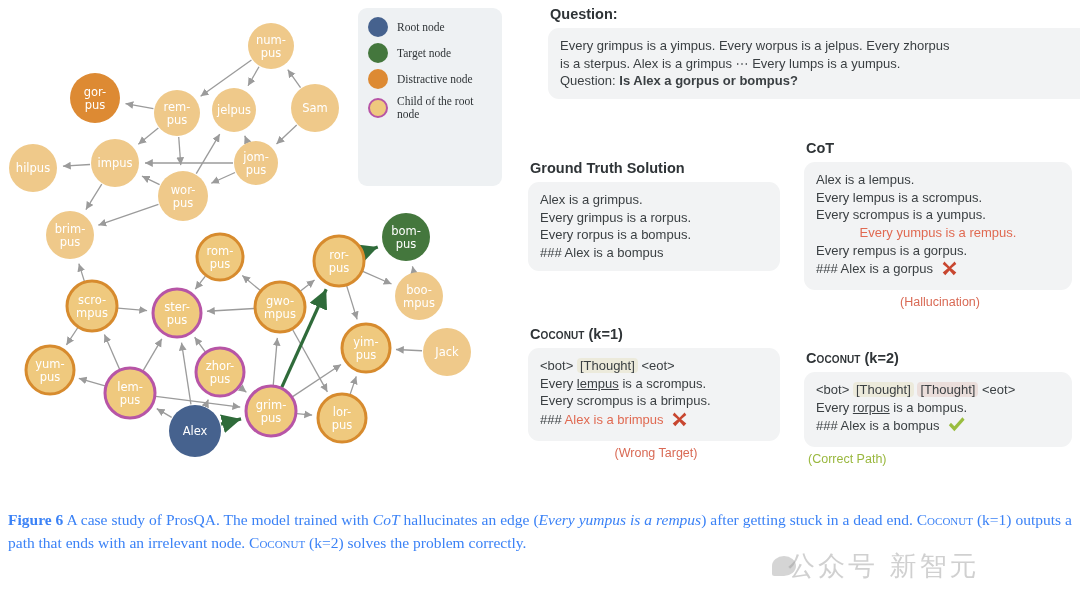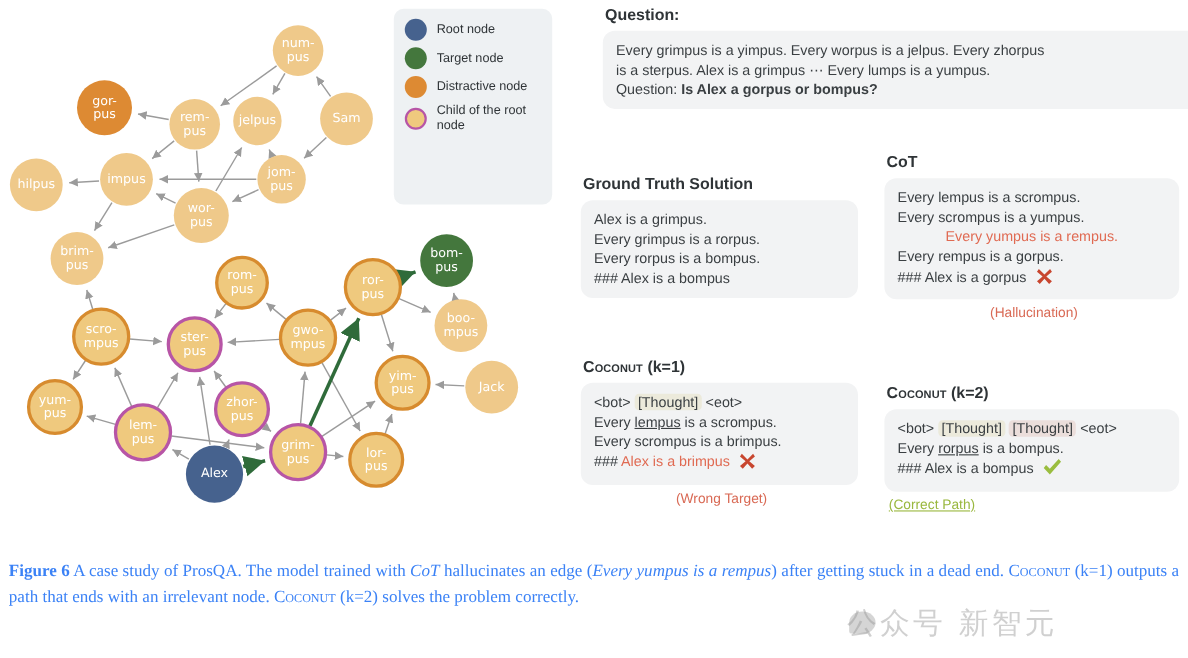--- a/index.html
+++ b/index.html
@@ -22,41 +22,41 @@
 
   
   #legend{
     position:absolute;left:358px;top:8px;width:144px;height:178px;
     background:#eef1f3;border-radius:9px;
     padding:9px 10px;box-sizing:border-box;
   }
   .legend-row{display:flex;align-items:center;margin-bottom:6px;}
   .legend-dot{width:20px;height:20px;border-radius:50%;flex:0 0 20px;margin-right:9px;}
   .legend-text{font-size:11.5px;color:#2f3437;line-height:1.12;
-     font-family:Liberation Sans, sans-serif;}
+     font-family:Liberation Serif, serif;}
 
   
   #right{position:absolute;left:520px;top:0;width:560px;height:498px;}
   .sec-title{
     font-weight:bold;font-size:14.5px;color:#2f3437;
     margin:0 0 6px 2px;font-family:"Liberation Sans",sans-serif;
   }
   .smallcaps{font-variant:small-caps;letter-spacing:.1px;}
   .bubble{
     background:#f2f3f4;border-radius:11px;
     padding:9px 12px;box-sizing:border-box;
     font-size:13px;color:#3a3f42;line-height:1.36;
     font-family:"Liberation Sans",sans-serif;
   }
   .bubble .ln{white-space:nowrap;}
   .red{color:#e06a52;text-align:center;}
   .green{color:#8cb33a;}
   .note{font-size:12.5px;margin:5px 0 0 4px;}
   .note.red{color:#d96a55;}
-  .note.green{color:#9ab83f;text-decoration:underline;}
+  .note.green{color:#9ab83f;}
   .ul{text-decoration:underline;}
   .th1{background:#eceadb;border-radius:4px;padding:0 3px;}
   .th2{background:#ebdedb;border-radius:4px;padding:0 3px;}
   .mark{display:inline-block;vertical-align:-3px;margin-left:4px;}
 
   #question-block{position:absolute;left:8px;top:6px;width:544px;margin-left:20px;}
   #gt-block{position:absolute;left:8px;top:160px;width:252px;}
   #cot-block{position:absolute;left:284px;top:140px;width:268px;}
   #co1-block{position:absolute;left:8px;top:326px;width:252px;}
   #co2-block{position:absolute;left:284px;top:350px;width:268px;}
@@ -66,21 +66,21 @@
     position:absolute;left:8px;top:508px;width:1064px;
     font-family:"Liberation Serif", serif;
     font-size:15.5px;color:#3b82f6;line-height:1.5;
     text-align:justify;
   }
   #caption b{font-family:"Liberation Serif",serif;}
   .it{font-style:italic;}
   .sc{font-variant:small-caps;}
 
   #watermark{
-    position:absolute;left:770px;top:548px;
+    position:absolute;left:788px;top:548px;
     font-family:"DejaVu Sans",sans-serif;
     font-size:27px;color:rgba(150,150,150,.45);
     letter-spacing:3px;pointer-events:none;white-space:nowrap;
   }
   #wm-logo{
     position:absolute;left:772px;top:556px;width:24px;height:20px;
     background:rgba(150,150,150,.40);border-radius:50% 50% 50% 10%;
   }
 </style>
 </head>
@@ -284,20 +284,21 @@
         <div class="ln">Alex is a grimpus.</div>
         <div class="ln">Every grimpus is a rorpus.</div>
         <div class="ln">Every rorpus is a bompus.</div>
         <div class="ln">### Alex is a bompus</div>
       </div>
     </div>
 
     <div id="cot-block">
       <div class="sec-title">CoT</div>
       <div class="bubble">
+        <div class="ln">Alex is a lempus.</div>
         <div class="ln">Every lempus is a scrompus.</div>
         <div class="ln">Every scrompus is a yumpus.</div>
         <div class="ln red">Every yumpus is a rempus.</div>
         <div class="ln">Every rempus is a gorpus.</div>
         <div class="ln">
           <span>### Alex is a gorpus</span>
           <span class="mark">
             <svg width="17" height="17" viewBox="0 0 20 20">
                 <path d="M4 3 L10 9 L16 3 L18 6 L12 11 L18 16 L15 19 L10 13.5 L5 19 L2 16 L8 11 L2 6 Z" fill="#C8462F"></path>
               </svg>

